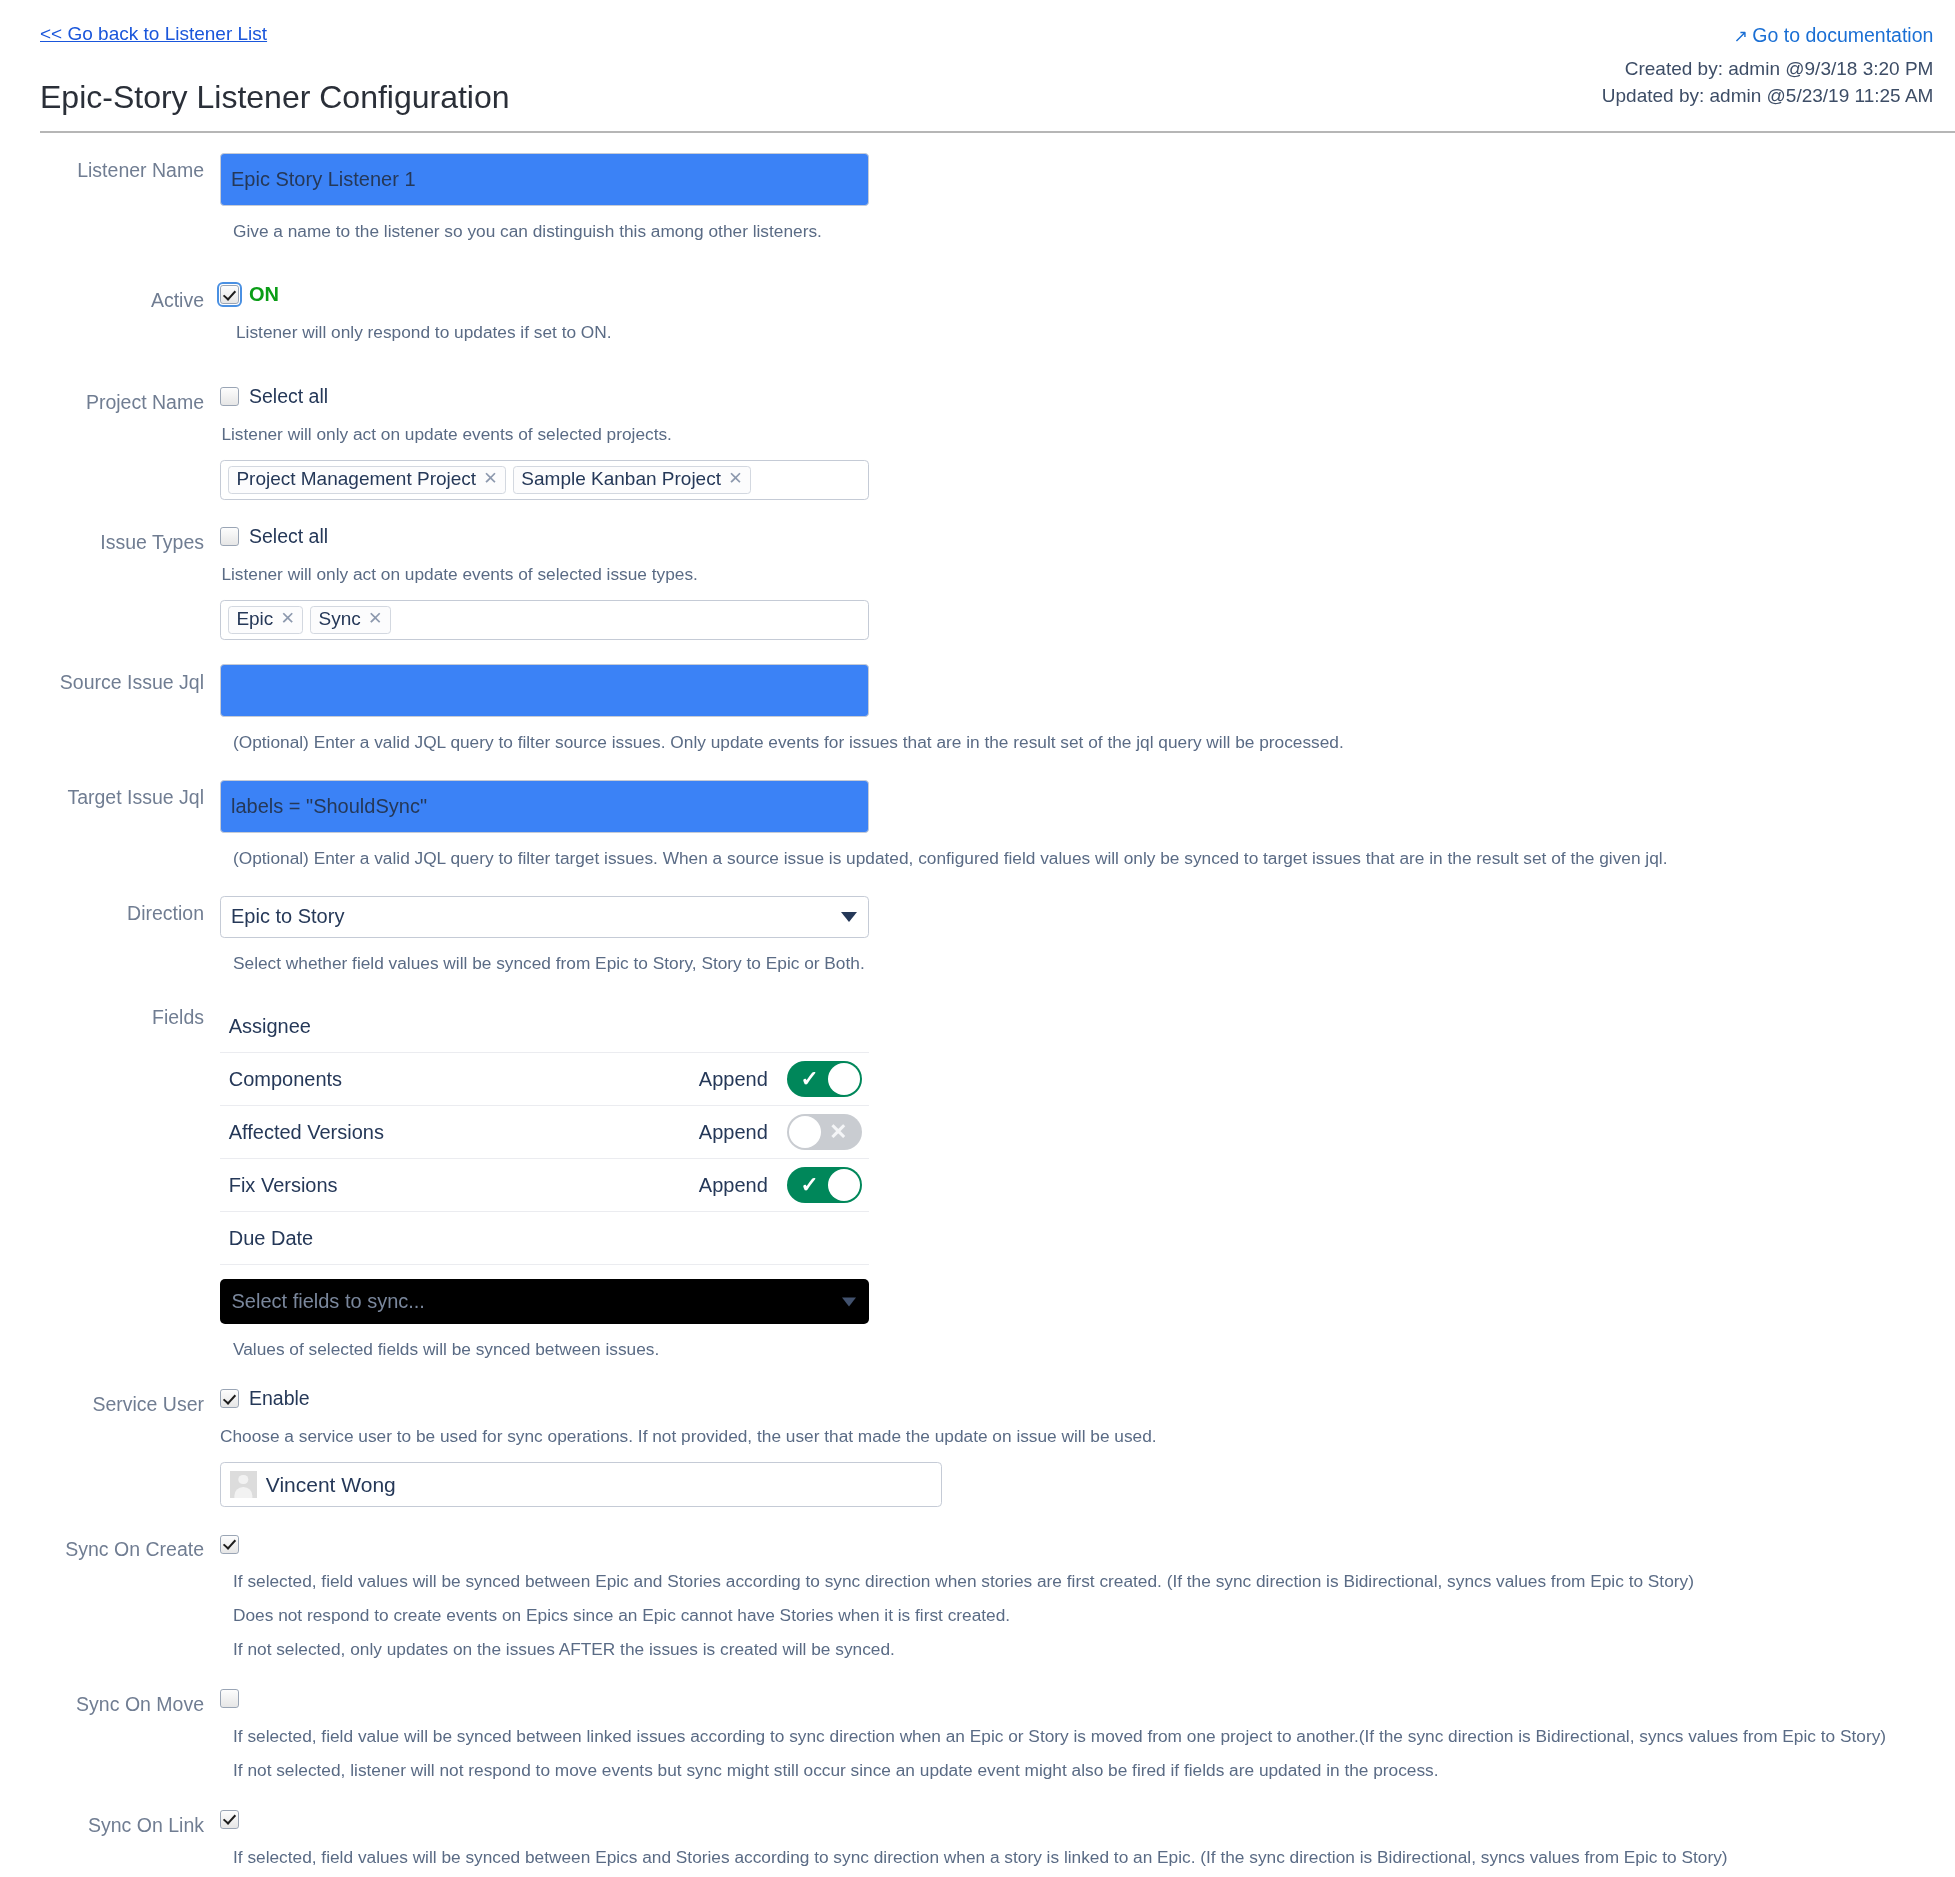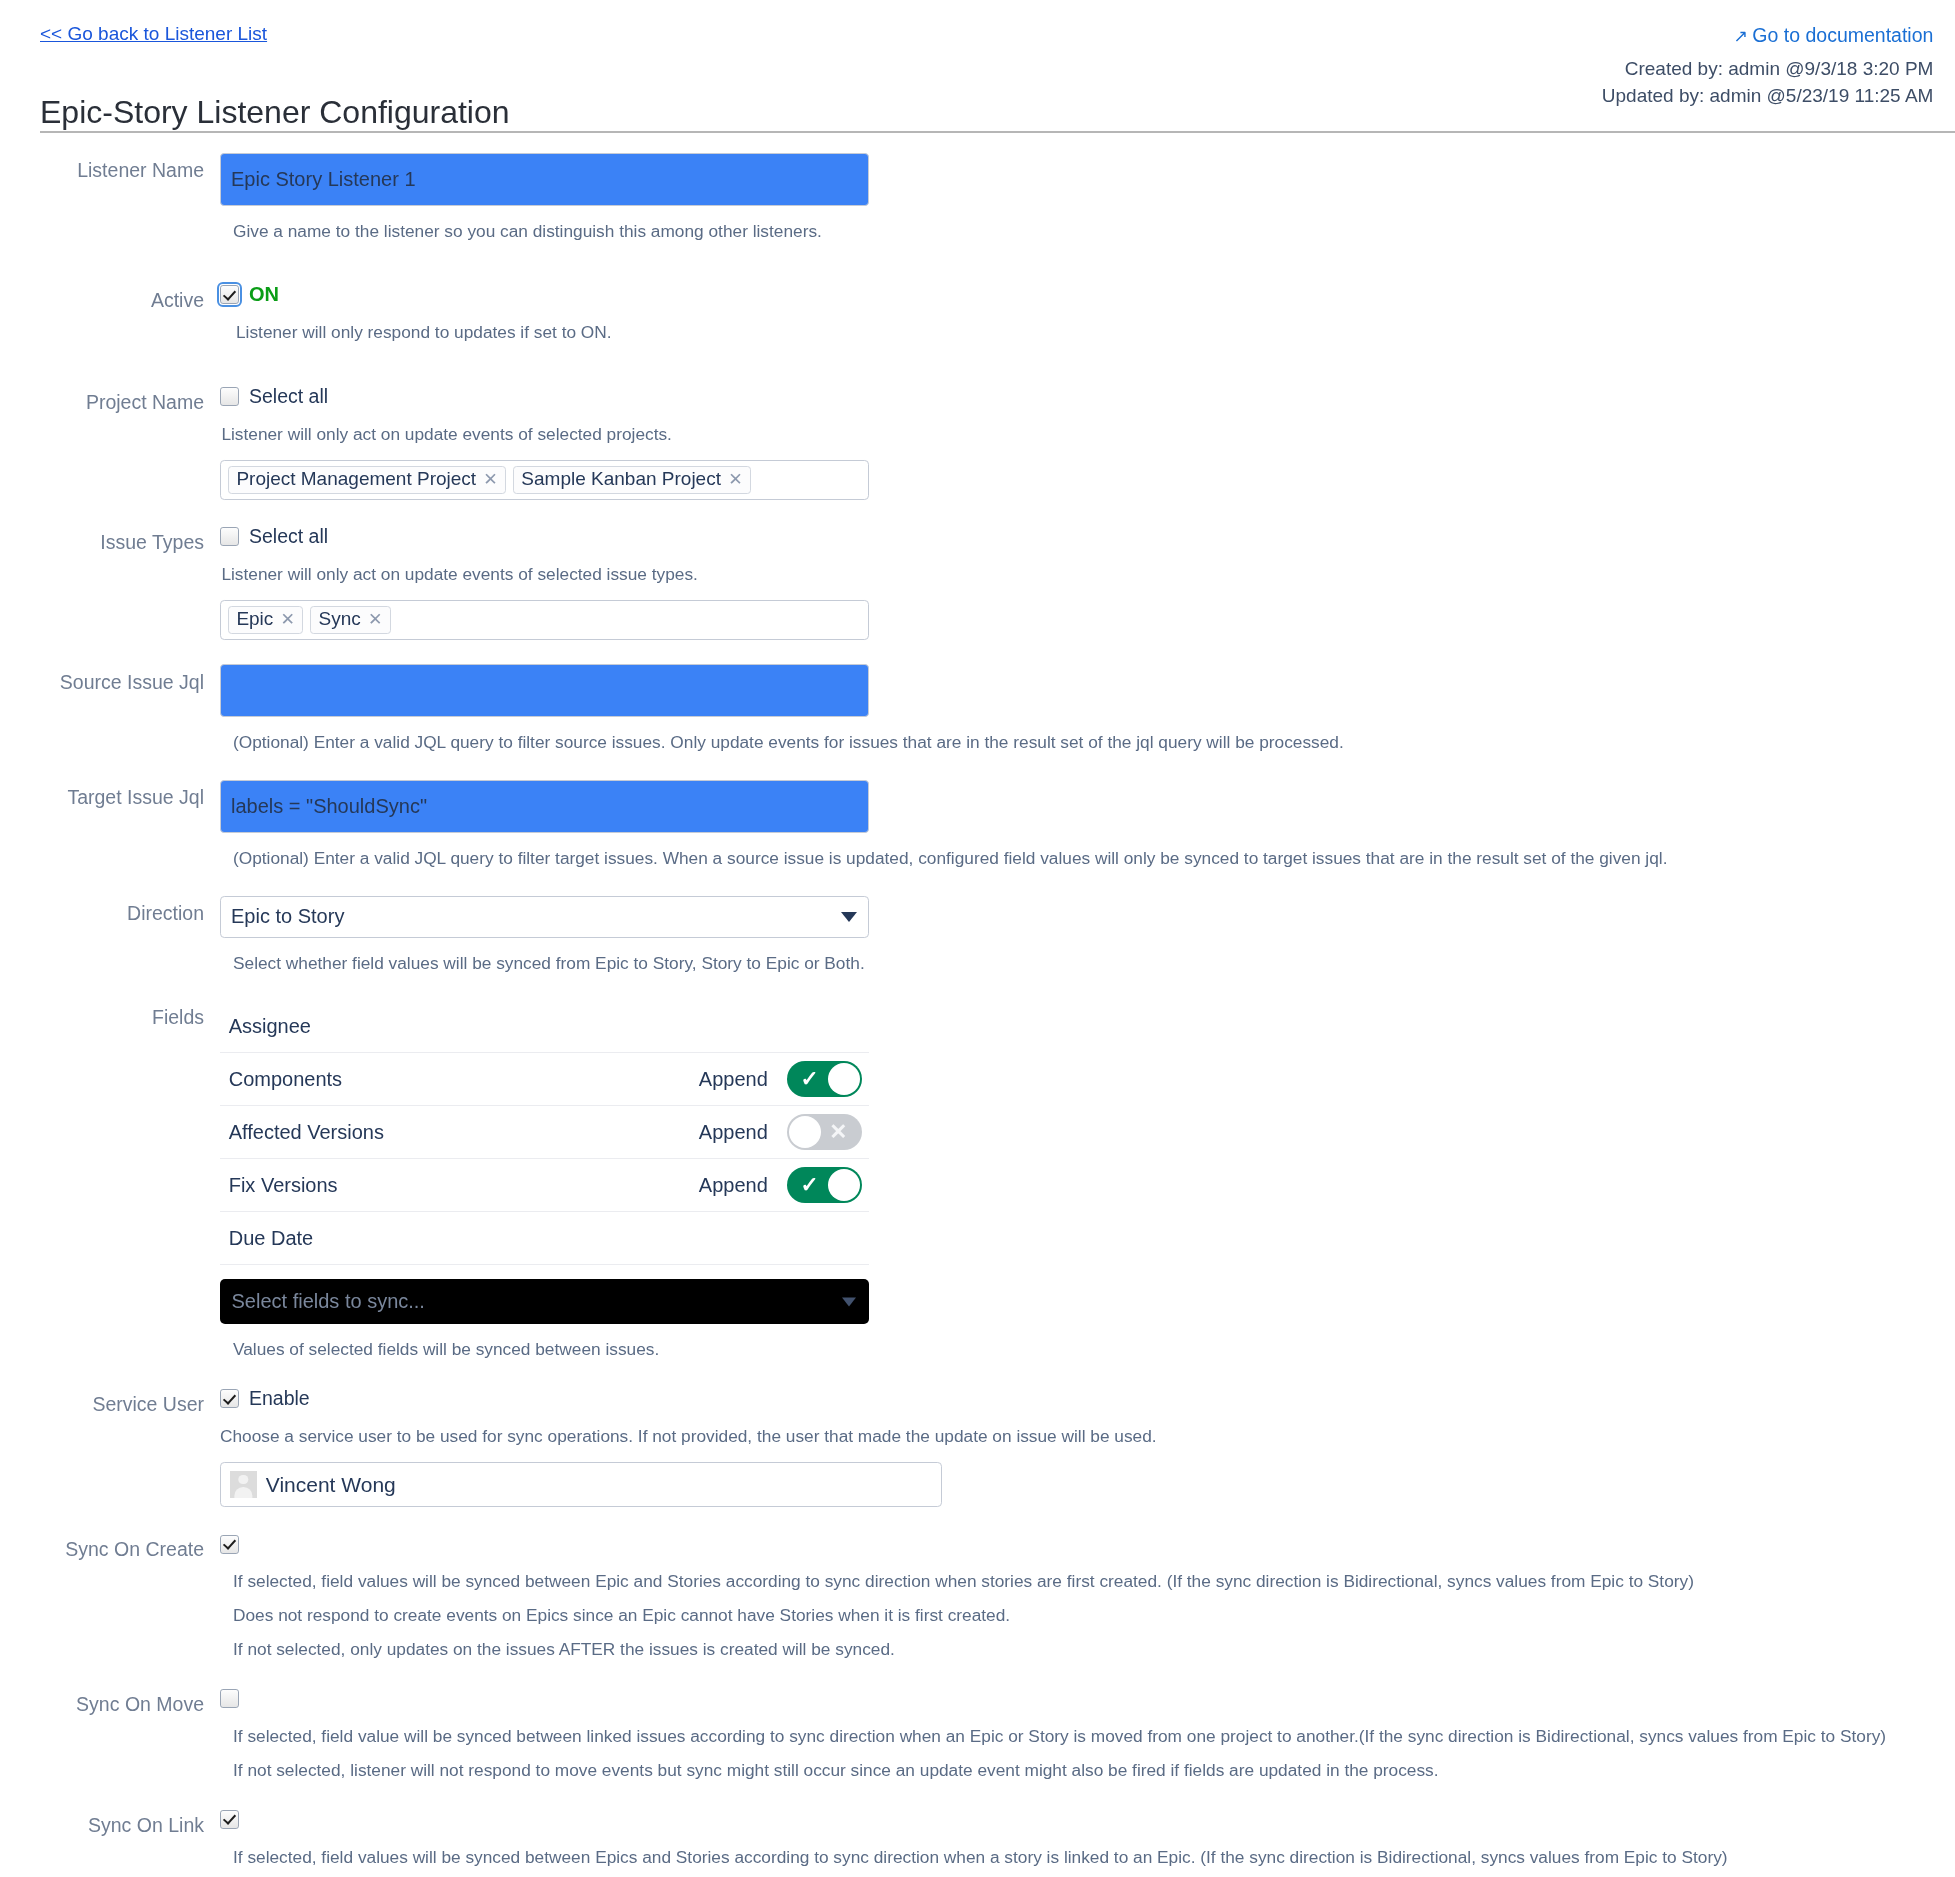--- a/index.html
+++ b/index.html
@@ -23,21 +23,21 @@
     font-size: 19px; color: #1a56db; text-decoration: underline;
     cursor: pointer; white-space: nowrap;
   }
   .doc-link {
     position: absolute; right: 21.6px; top: 24px;
     font-size: 19.5px; color: #1a6fd4; text-decoration: none;
     cursor: pointer; white-space: nowrap;
   }
   .doc-link .arrow-icon { display: inline-block; margin-right: 4.3px; font-size: 17.3px; }
   .page-title {
-    position: absolute; left: 40px; top: 73px;
+    position: absolute; left: 40px; top: 58px;
     font-size: 32px; font-weight: 400; color: #2a2f38; white-space: nowrap;
   }
   .meta {
     position: absolute; right: 21.6px; top: 56px;
     text-align: right; font-size: 19px; color: #3d4d66; line-height: 1.4;
   }
   .divider {
     position: absolute; left: 40px; right: 0px; top: 131px;
     height: 2.2px; background: #b6b6b6;
   }
@@ -107,21 +107,21 @@
   .token-field {
     width: 649px; min-height: 40px;
     border: 1.4px solid #c5cbd6; border-radius: 4.3px; background: #fff;
     display: flex; align-items: center; gap: 7.2px;
     padding: 4.3px 7.2px;
   }
   .chip {
     border: 1.4px solid #d3d8e0; border-radius: 3.6px; background: #fcfcfd;
     padding: 1.4px 7.2px 2.9px 7.2px;
     font-size: 19px; color: #253858;
-    display: inline-flex; align-items: flex-end; gap: 7.2px;
+    display: inline-flex; align-items: flex-start; gap: 7.2px;
     white-space: nowrap; cursor: default;
   }
   .chip .x-icon { color: #8d99ae; font-size: 17.3px; cursor: pointer; }
 
   
   .fields-table { width: 649px; }
   .f-row {
     display: flex; align-items: center;
     height: 53px; border-bottom: 1.4px solid #ebecf0;
     padding: 0 7.2px 0 8.7px;

